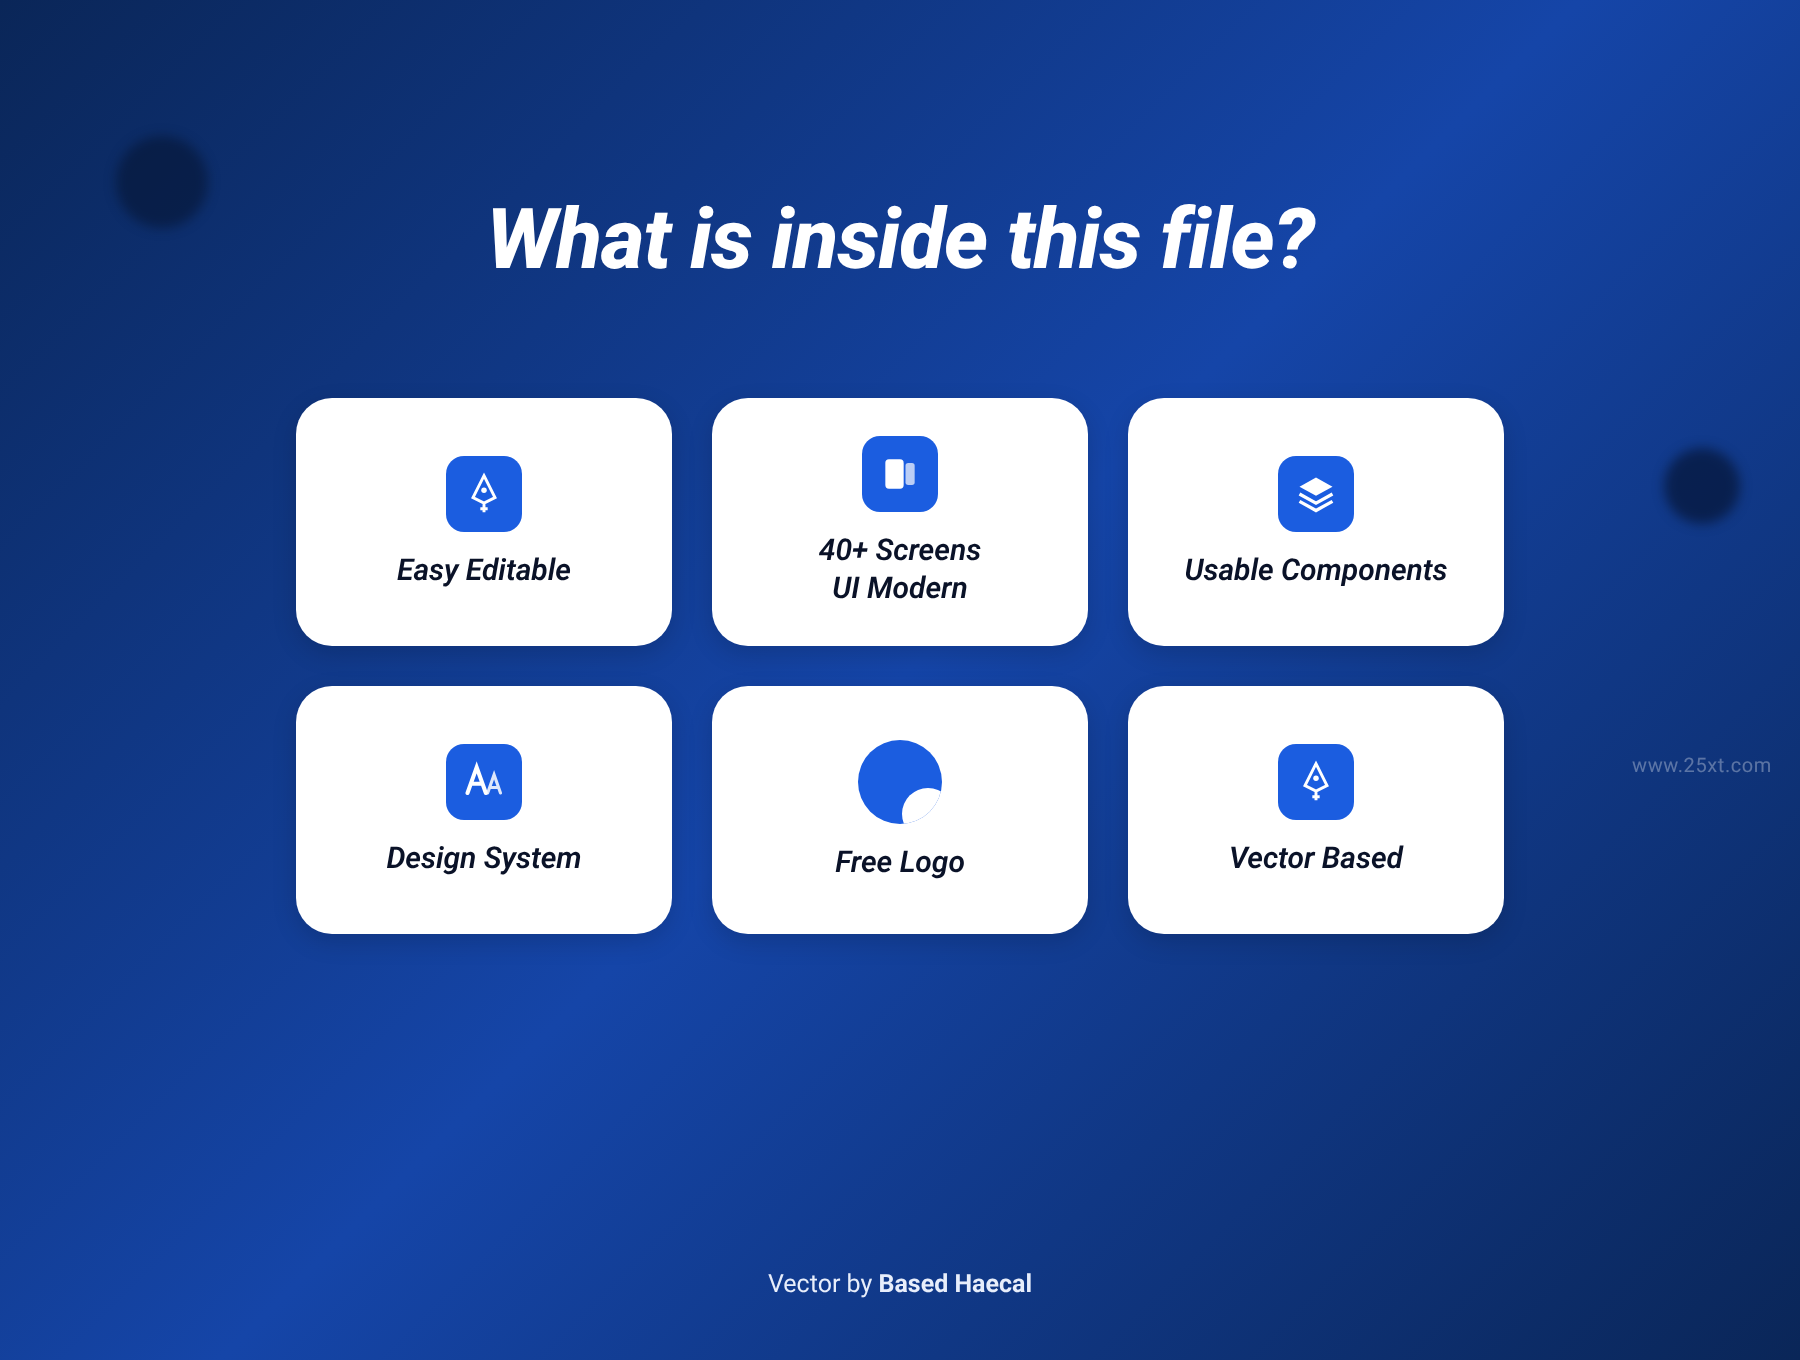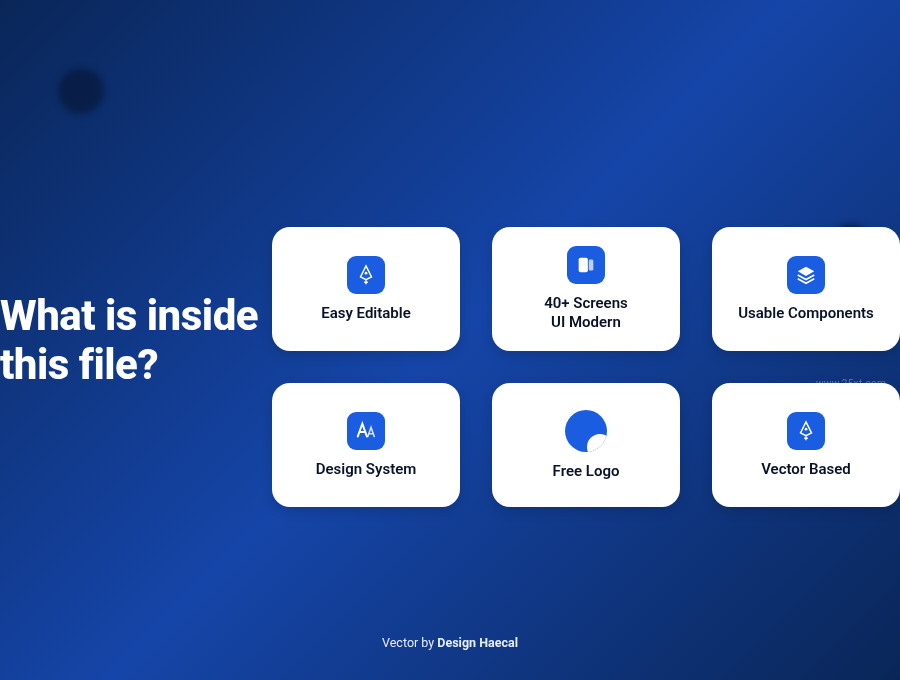--- a/index.html
+++ b/index.html
@@ -29,41 +29,43 @@
       height: 38px;
       border-radius: 50%;
       background: rgba(3, 15, 40, 0.6);
       filter: blur(3px);
     }
     .container {
       position: relative;
       width: 100%;
       height: 100%;
       display: flex;
-      flex-direction: row;
-      align-items: center;
+      flex-direction: column;
+      align-items: center;
+      padding-top: 96px;
+      font-style: italic;
     }
     .title {
       color: #fff;
       font-size: 42px;
       font-weight: 800;
       letter-spacing: -0.5px;
     }
     .subtitle {
       color: #e8eefb;
       font-size: 15px;
       margin-top: 18px;
       font-weight: 400;
     }
     .grid {
       margin-top: 54px;
       display: grid;
       grid-template-columns: repeat(3, 188px);
       grid-auto-rows: 124px;
-      gap: 32px;
+      gap: 20px;
     }
     .card {
       background: #fff;
       border-radius: 18px;
       display: flex;
       flex-direction: column;
       align-items: center;
       justify-content: center;
       box-shadow: 0 4px 12px rgba(0,0,0,0.15);
       padding: 10px;
@@ -194,14 +196,14 @@
       </div>
       <div class="card-label">Vector Based</div>
     </div>
 
   </div>
 </div>
 
 <div class="watermark">www.25xt.com</div>
 
 <div class="footer">
-  <span>Vector by </span><span class="author">Design Haecal</span>
+  <span>Vector by </span><span class="author">Based Haecal</span>
 </div>
 
 </body></html>

